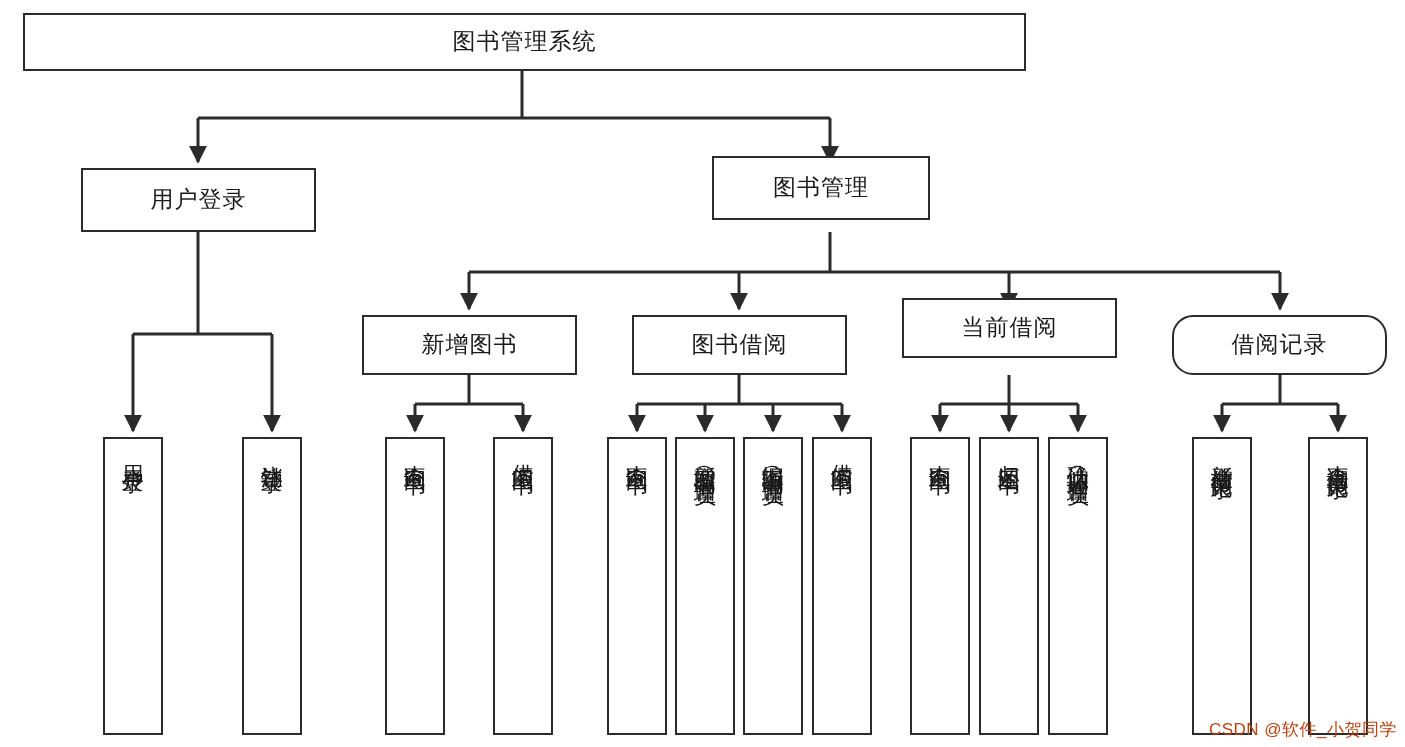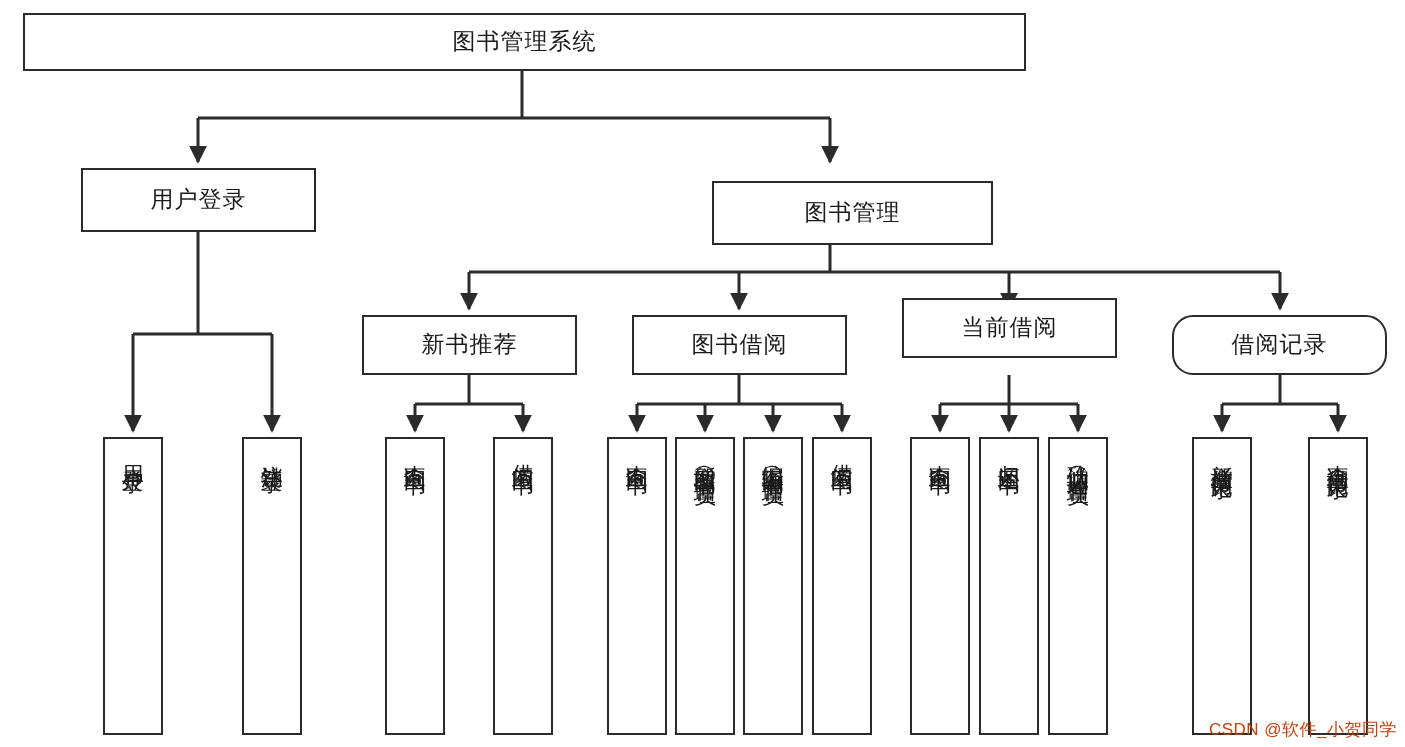--- a/index.html
+++ b/index.html
@@ -129,26 +129,26 @@
     </g>
   </svg>
 
   <div class="node horiz root" style="left:16px; top:13px; width:1003px; height:58px;margin-left:7px;">
     <span class="label">图书管理系统</span>
   </div>
 
   <div class="node horiz" style="left:81px; top:168px; width:235px; height:64px;">
     <span class="label">用户登录</span>
   </div>
-  <div class="node horiz" style="left:712px; top:181px; width:281px; height:64px;">
+  <div class="node horiz" style="left:712px; top:156px; width:218px; height:64px;">
     <span class="label">图书管理</span>
   </div>
 
   <div class="node horiz" style="left:362px; top:315px; width:215px; height:60px;">
-    <span class="label">新书推荐</span>
+    <span class="label">新增图书</span>
   </div>
   <div class="node horiz" style="left:632px; top:315px; width:215px; height:60px;">
     <span class="label">图书借阅</span>
   </div>
   <div class="node horiz" style="left:902px; top:298px; width:215px; height:60px;">
     <span class="label">当前借阅</span>
   </div>
   <div class="node horiz" style="left:1172px; top:315px; width:215px; height:60px;border-radius:21px;">
     <span class="label">借阅记录</span>
   </div>

